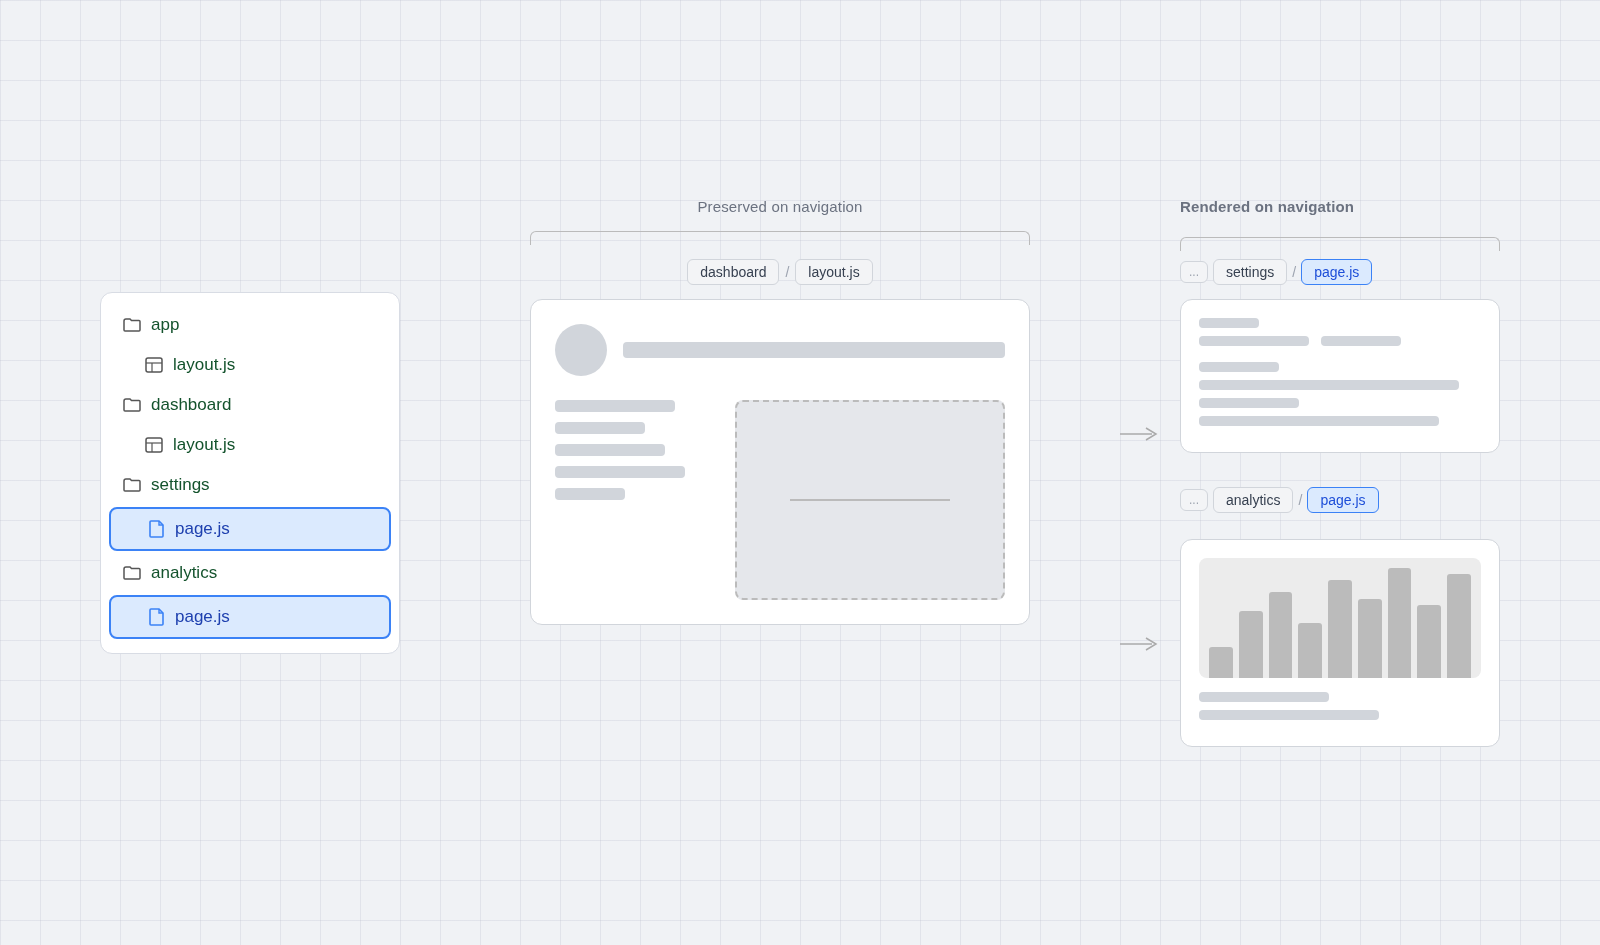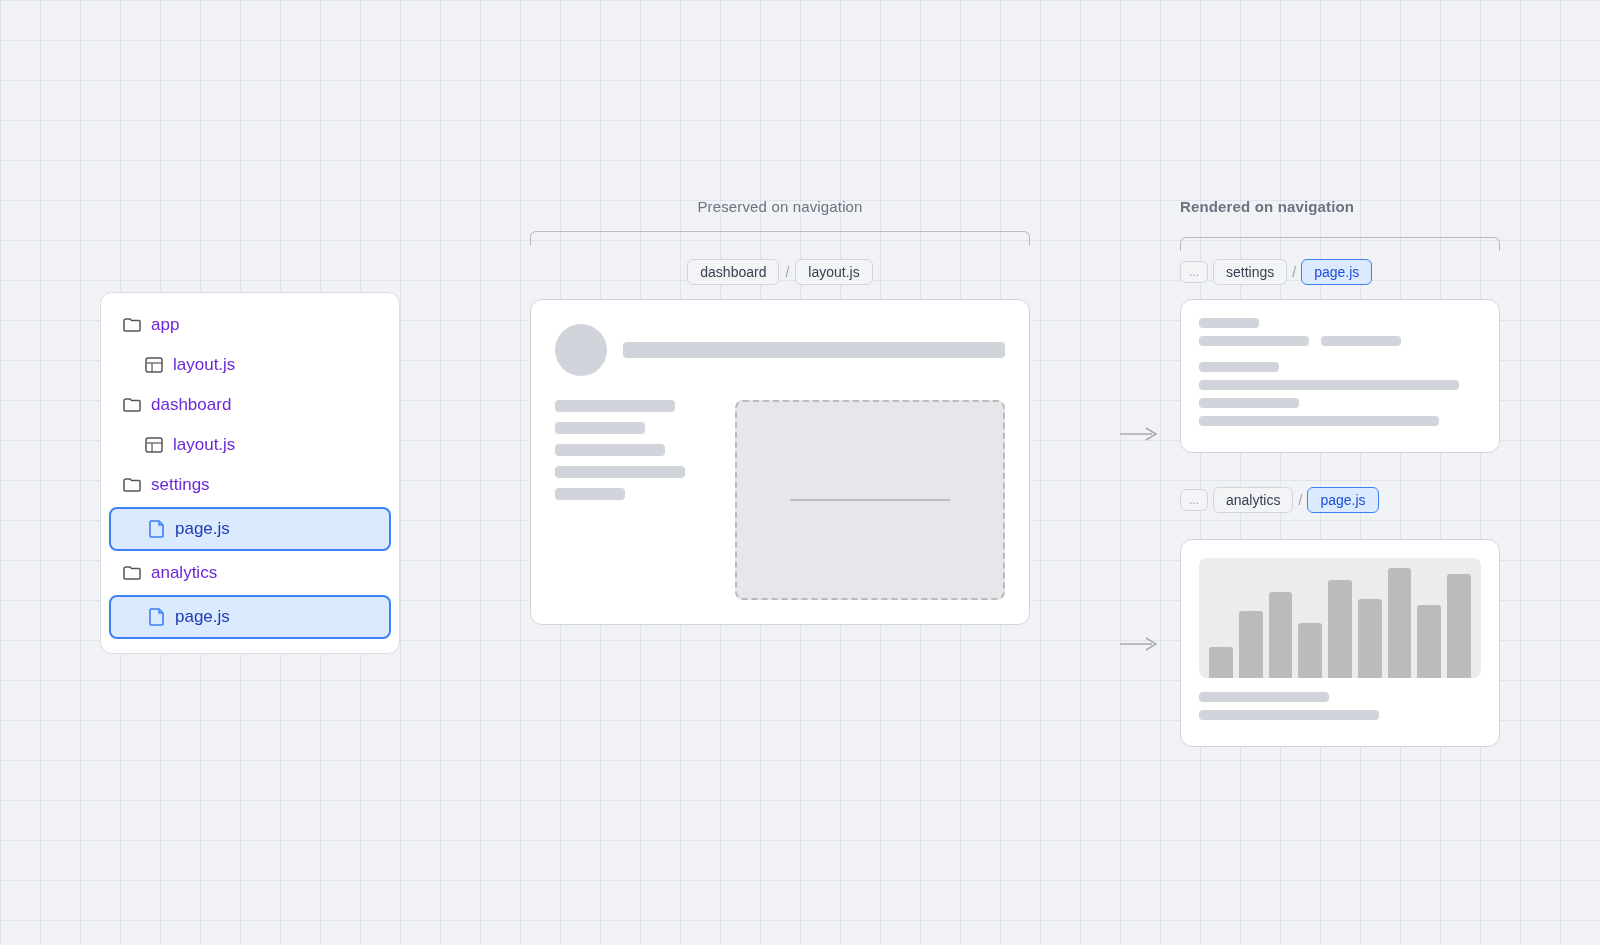--- a/index.html
+++ b/index.html
@@ -36,21 +36,21 @@
       flex-shrink: 0;
     }
 
     .tree-item {
       display: flex;
       align-items: center;
       gap: 10px;
       padding: 10px 22px;
       font-size: 17px;
       font-weight: 500;
-      color: #6d28d9;
+      color: #14532d;
       cursor: pointer;
     }
 
     .tree-item.active {
       background: #dbeafe;
       border: 2px solid #3b82f6;
       border-radius: 8px;
       margin: 2px 8px;
       padding: 10px 14px;
       color: #1e40af;

